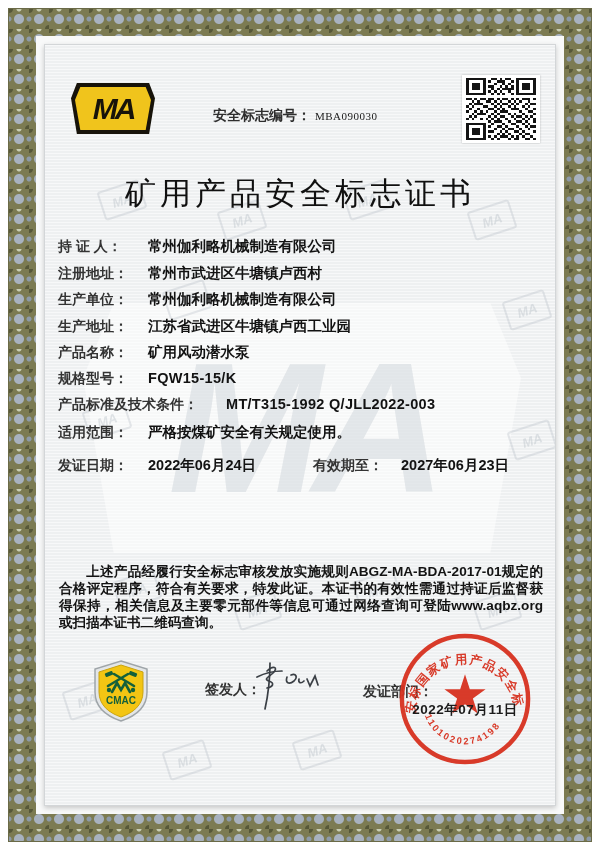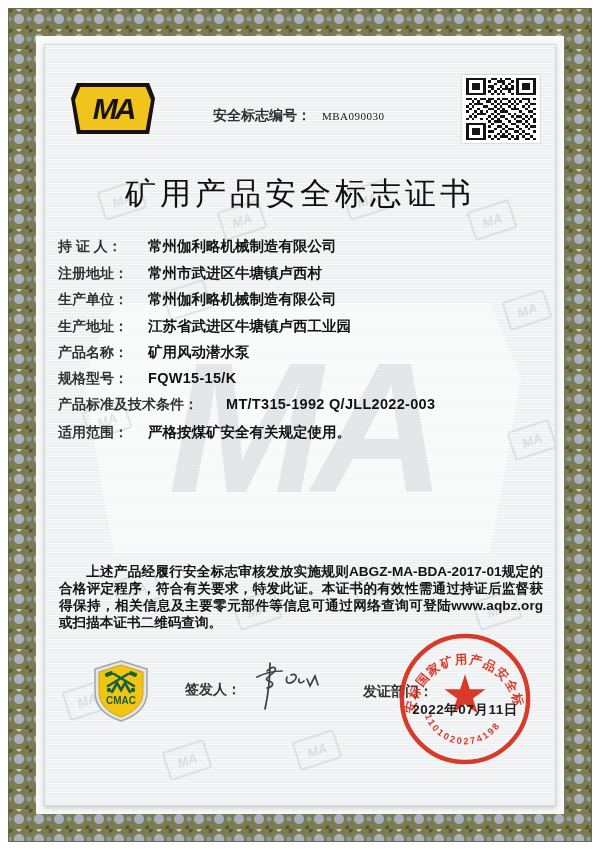--- a/index.html
+++ b/index.html
@@ -38,21 +38,21 @@
   .layer{position:absolute;inset:0;z-index:1;}
 
   
   .ma-badge{position:absolute;left:26px;top:38px;width:84px;height:51px;background:#17130a;
     clip-path:polygon(7% 0,93% 0,100% 30%,93% 100%,7% 100%,0 30%);
     display:flex;align-items:center;justify-content:center;}
   .ma-badge .inner{width:76px;height:43px;background:#f0c41c;
     clip-path:polygon(7% 0,93% 0,100% 30%,93% 100%,7% 100%,0 30%);
     display:flex;align-items:center;justify-content:center;}
   .ma-badge .inner span{font-weight:900;font-style:italic;font-size:30px;letter-spacing:-3px;color:#17130a;line-height:1;}
-  .cert-no{position:absolute;left:168px;top:62px;display:flex;align-items:baseline;gap:11px;}
+  .cert-no{position:absolute;left:168px;top:62px;display:flex;align-items:baseline;gap:4px;}
   .cert-no .lbl{font-size:14px;font-weight:700;color:#2e2e2e;}
   .cert-no .val{font-family:"Liberation Serif",serif;font-size:11px;color:#1a1a1a;letter-spacing:.5px;}
   .qr{position:absolute;left:417px;top:30px;width:78px;height:68px;background:#ffffff;
     display:flex;align-items:center;justify-content:center;box-shadow:0 0 2px rgba(0,0,0,.25);}
 
   
   .title{position:absolute;left:0;right:0;top:128px;text-align:center;
     font-size:31px;font-weight:400;letter-spacing:4px;color:#101010;}
 
   
@@ -67,21 +67,21 @@
   .daterow .f-label2{width:88px;flex:0 0 auto;font-size:14px;font-weight:700;color:#333;margin-left:10px;}
   .remarkrow{margin-top:3px;}
 
   
   .statement{position:absolute;left:14px;right:12px;top:518px;z-index:2;
     font-size:13.6px;line-height:17px;font-weight:700;color:#131313;
     text-align:justify;text-indent:2em;}
 
   
   .cmac{position:absolute;left:47px;top:615px;width:58px;height:62px;z-index:2;text-align:center;}
-  .signer{position:absolute;left:140px;top:636px;display:flex;align-items:center;z-index:2;}
+  .signer{position:absolute;left:160px;top:636px;display:flex;align-items:center;z-index:2;}
   .signer .lbl{font-size:14px;font-weight:700;color:#333;}
   .sig{position:absolute;left:204px;top:612px;width:80px;height:60px;z-index:3;}
   .sr{position:absolute;width:1px;height:1px;overflow:hidden;clip-path:inset(50%);}
   .dept{position:absolute;left:318px;top:638px;font-size:14px;font-weight:700;color:#333;z-index:2;}
   .seal{position:absolute;left:351px;top:585px;width:138px;height:138px;z-index:4;opacity:.95;}
   .seal-date{position:absolute;left:346px;top:656px;width:148px;text-align:center;z-index:5;
     font-size:13.5px;font-weight:700;color:#1b1b1b;letter-spacing:.5px;}
 </style>
 </head>
 <body>
@@ -167,20 +167,26 @@
           </div>
         <div class="frow">
             <span class="f-label wide">产品标准及技术条件：</span>
             <span class="f-value mono">MT/T315-1992 Q/JLL2022-003</span>
           </div>
         <div class="frow">
             <span class="f-label">适用范围：</span>
             <span class="f-value">严格按煤矿安全有关规定使用。</span>
           </div>
 
+        <div class="frow daterow">
+          <span class="f-label">发证日期：</span>
+          <span class="f-value">2022年06月24日</span>
+          <span class="f-label2">有效期至：</span>
+          <span class="f-value">2027年06月23日</span>
+        </div>
 
       </div>
 
       <div class="statement">上述产品经履行安全标志审核发放实施规则ABGZ-MA-BDA-2017-01规定的合格评定程序，符合有关要求，特发此证。本证书的有效性需通过持证后监督获得保持，相关信息及主要零元部件等信息可通过网络查询可登陆www.aqbz.org或扫描本证书二维码查询。</div>
 
       <div class="cmac">
         <svg width="58" height="62" viewBox="0 0 58 62">
           <path d="M29 1 L55 9 V32 C55 47 44 56 29 61 C14 56 3 47 3 32 V9 Z" fill="#e3e6e8" stroke="#9fa5a9" stroke-width="1.5"></path>
           <path d="M29 5 L51 12 V32 C51 45 41 53 29 57 C17 53 7 45 7 32 V12 Z" fill="#f3c513" stroke="#caa30e" stroke-width="1"></path>
           <g stroke="#14603a" stroke-width="2.6" fill="none" stroke-linecap="round">

